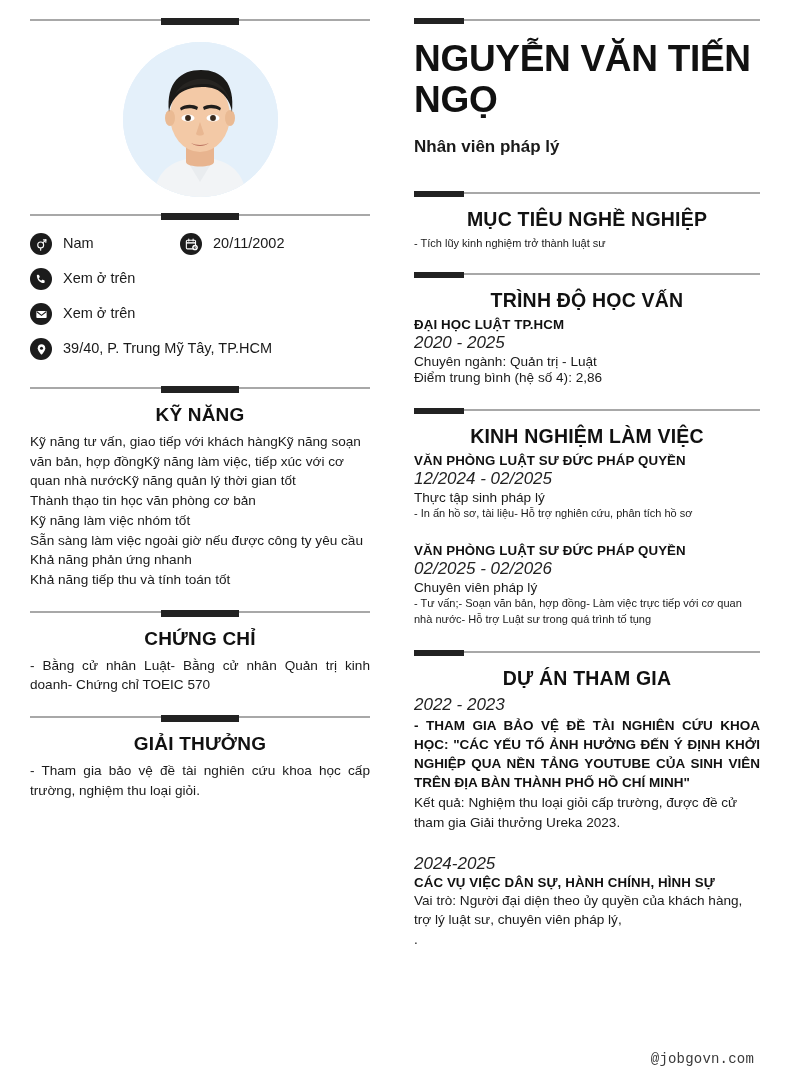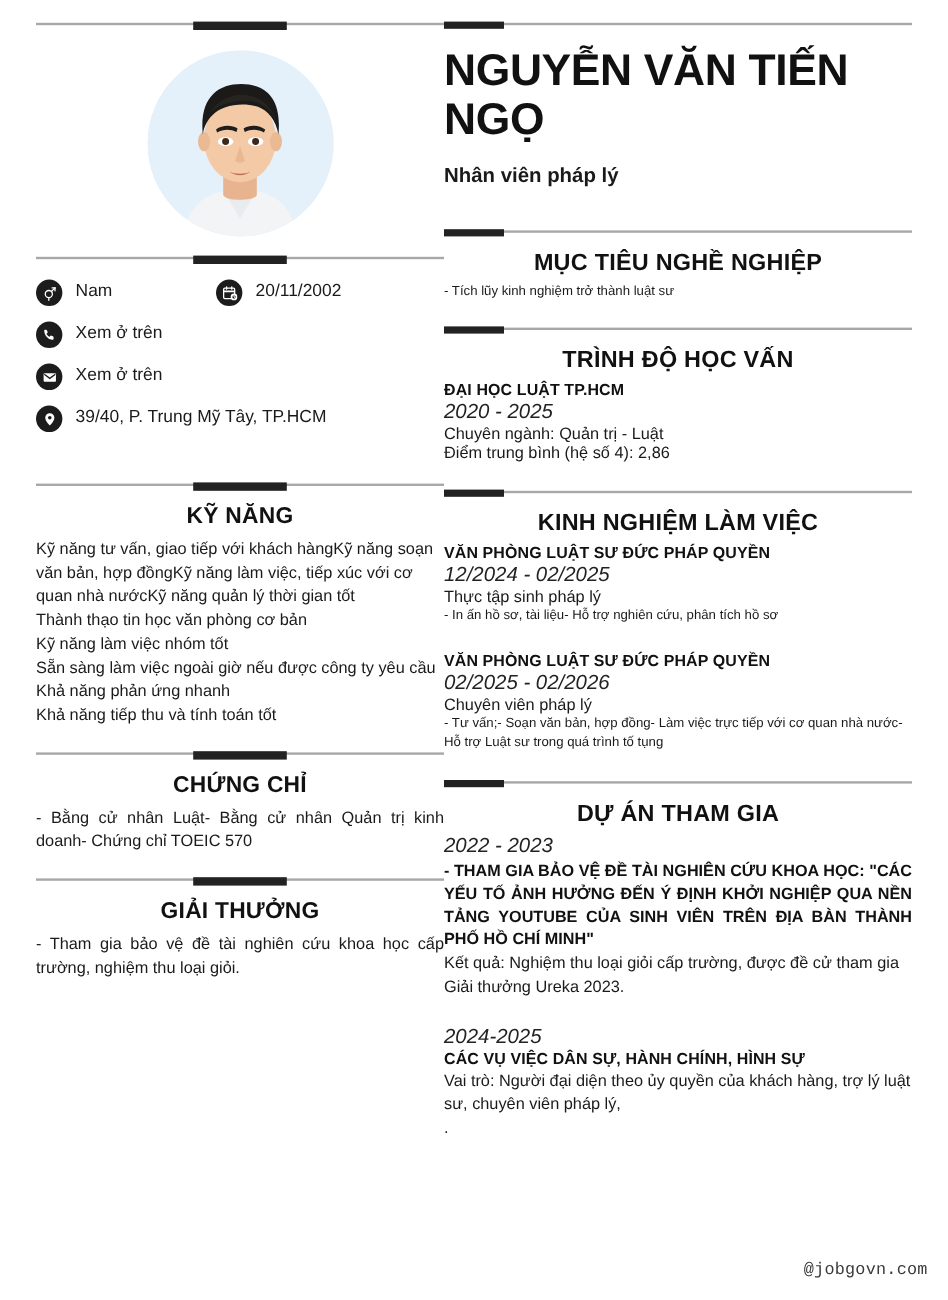--- a/index.html
+++ b/index.html
@@ -28,20 +28,21 @@
 
   
   .col-left {
     width: 340px;
     flex: 0 0 340px;
     padding-right: 0;
   }
 
   .col-right {
     flex: 1 1 auto;
+    margin-left: 44px;
   }
 
   
   .divider {
     position: relative;
     height: 4px;
     margin: 0 0 2px 0;
   }
   .divider .rule {
     position: absolute;
@@ -89,21 +90,21 @@
 
   
   .contact {
     padding: 14px 0 6px 0;
   }
   .contact-row {
     display: flex;
     align-items: center;
     margin-bottom: 13px;
   }
-  .contact-row:last-child { margin-bottom: 16px; }
+  .contact-row:last-child { margin-bottom: 0; }
   .contact-cell {
     display: flex;
     align-items: center;
   }
   .contact-cell.first { width: 150px; flex: 0 0 150px; }
 
   .cicon {
     width: 22px;
     height: 22px;
     flex: 0 0 22px;
@@ -202,21 +203,21 @@
     font-size: 17px;
     font-weight: bold;
     color: #1a1a1a;
     margin-top: 16px;
   }
   .header-pad { height: 34px; }
 
   
   .footer {
     position: absolute;
-    right: 17px;
+    right: 36px;
     bottom: 16px;
     font-family: "Liberation Mono", monospace;
     font-size: 14px;
     color: #3a3a3a;
     letter-spacing: 0.2px;
   }
 </style>
 </head>
 <body>
 

